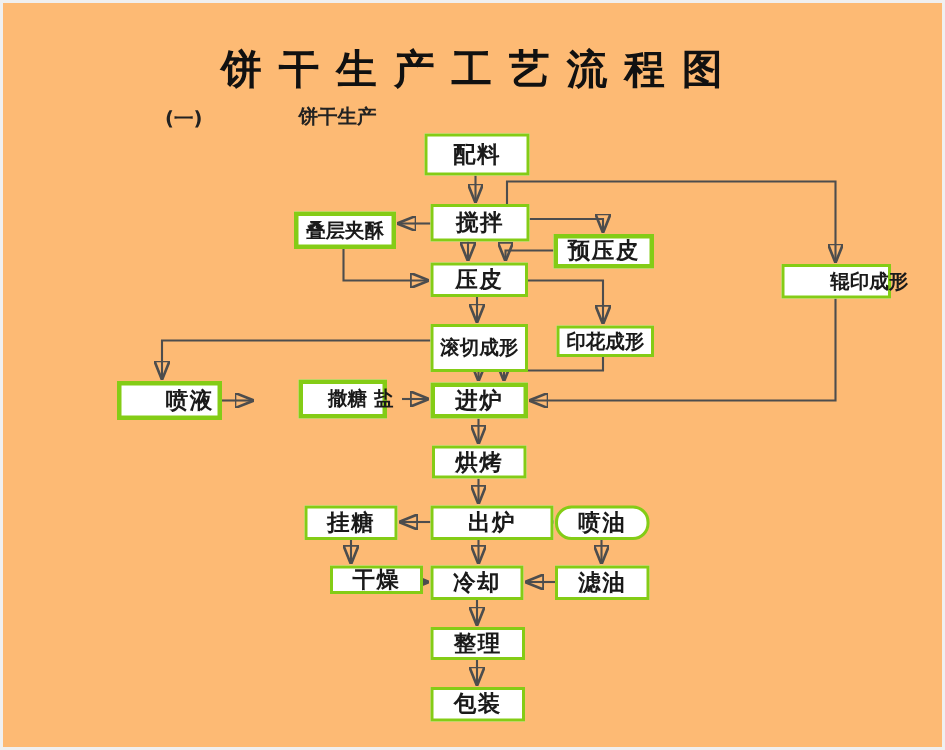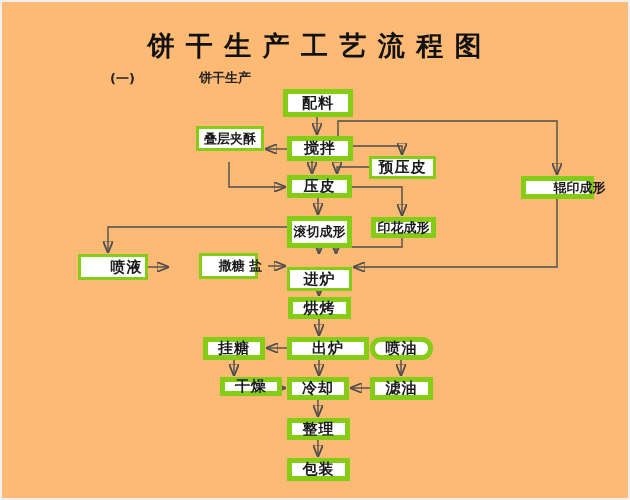--- a/index.html
+++ b/index.html
@@ -10,21 +10,21 @@
   }
   .title{
     position:absolute;top:28px;left:0;width:100%;text-align:center;
     font-family:"DejaVu Serif",serif;font-weight:bold;font-size:27px;
     color:#111;letter-spacing:1px;white-space:nowrap;
   }
   .section-marker{position:absolute;left:110px;top:70px;font-size:13px;font-weight:bold;color:#222;}
   .section-label{position:absolute;left:199px;top:69px;font-size:13px;font-weight:bold;color:#222;}
   .node{
     position:absolute;display:flex;align-items:center;justify-content:center;
-    background:#fff;border:5px solid #84cc16;box-sizing:border-box;
+    background:#fff;border:2px solid #84cc16;box-sizing:border-box;
     font-size:15px;font-weight:600;color:#1a1a1a;white-space:nowrap;z-index:2;
     letter-spacing:1px;
   }
   .node.heavy{border-width:3px;}
   .node.small{font-size:13px;letter-spacing:0;}
   #edges{position:absolute;left:0;top:0;width:630px;height:500px;z-index:1;}
   #edges path{fill:none;stroke:#4d4d4d;stroke-width:1.4;}
 </style>
 </head>
 <body>
@@ -64,29 +64,29 @@
     <path d="M401,360 V375" marker-end="url(#arr)"></path>
     <path d="M319,360 V375" marker-end="url(#arr)"></path>
     <path d="M265,388 H285" marker-end="url(#arr)"></path>
     <path d="M370,388 H351" marker-end="url(#arr)"></path>
     <path d="M318,400 V416" marker-end="url(#arr)"></path>
     <path d="M318,440 V456" marker-end="url(#arr)"></path>
   </svg>
 
   <div class="node" style="left:283px;top:89px;width:70px;height:28px;">配料</div>
   <div class="node" style="left:287px;top:136px;width:66px;height:25px;">搅拌</div>
-  <div class="node heavy small" style="left:196px;top:126px;width:68px;height:25px;">叠层夹酥</div>
+  <div class="node heavy small" style="left:196px;top:141px;width:68px;height:25px;">叠层夹酥</div>
   <div class="node heavy" style="left:369px;top:156px;width:67px;height:23px;">预压皮</div>
   <div class="node" style="left:287px;top:175px;width:65px;height:23px;">压皮</div>
   <div class="node small" style="left:287px;top:216px;width:65px;height:32px;">滚切成形</div>
   <div class="node small" style="left:371px;top:217px;width:65px;height:21px;">印花成形</div>
   <div class="node small" style="left:521px;top:176px;width:73px;height:23px;padding-left:44px;">辊印成形</div>
   <div class="node heavy" style="left:78px;top:254px;width:70px;height:26px;padding-left:27px;">喷液</div>
   <div class="node heavy small" style="left:199px;top:253px;width:59px;height:26px;padding-left:24px;">撒糖 盐</div>
-  <div class="node heavy" style="left:287px;top:255px;width:65px;height:24px;margin-top:12px;">进炉</div>
+  <div class="node heavy" style="left:287px;top:255px;width:65px;height:24px;">进炉</div>
   <div class="node" style="left:288px;top:297px;width:63px;height:22px;">烘烤</div>
   <div class="node" style="left:203px;top:337px;width:62px;height:23px;">挂糖</div>
   <div class="node" style="left:287px;top:337px;width:82px;height:23px;">出炉</div>
   <div class="node" style="left:370px;top:337px;width:63px;height:23px;border-radius:11px;">喷油</div>
   <div class="node" style="left:220px;top:377px;width:62px;height:19px;">干燥</div>
   <div class="node" style="left:287px;top:377px;width:62px;height:23px;">冷却</div>
   <div class="node" style="left:370px;top:377px;width:63px;height:23px;">滤油</div>
   <div class="node" style="left:287px;top:418px;width:63px;height:22px;">整理</div>
   <div class="node" style="left:287px;top:458px;width:63px;height:23px;">包装</div>
 

